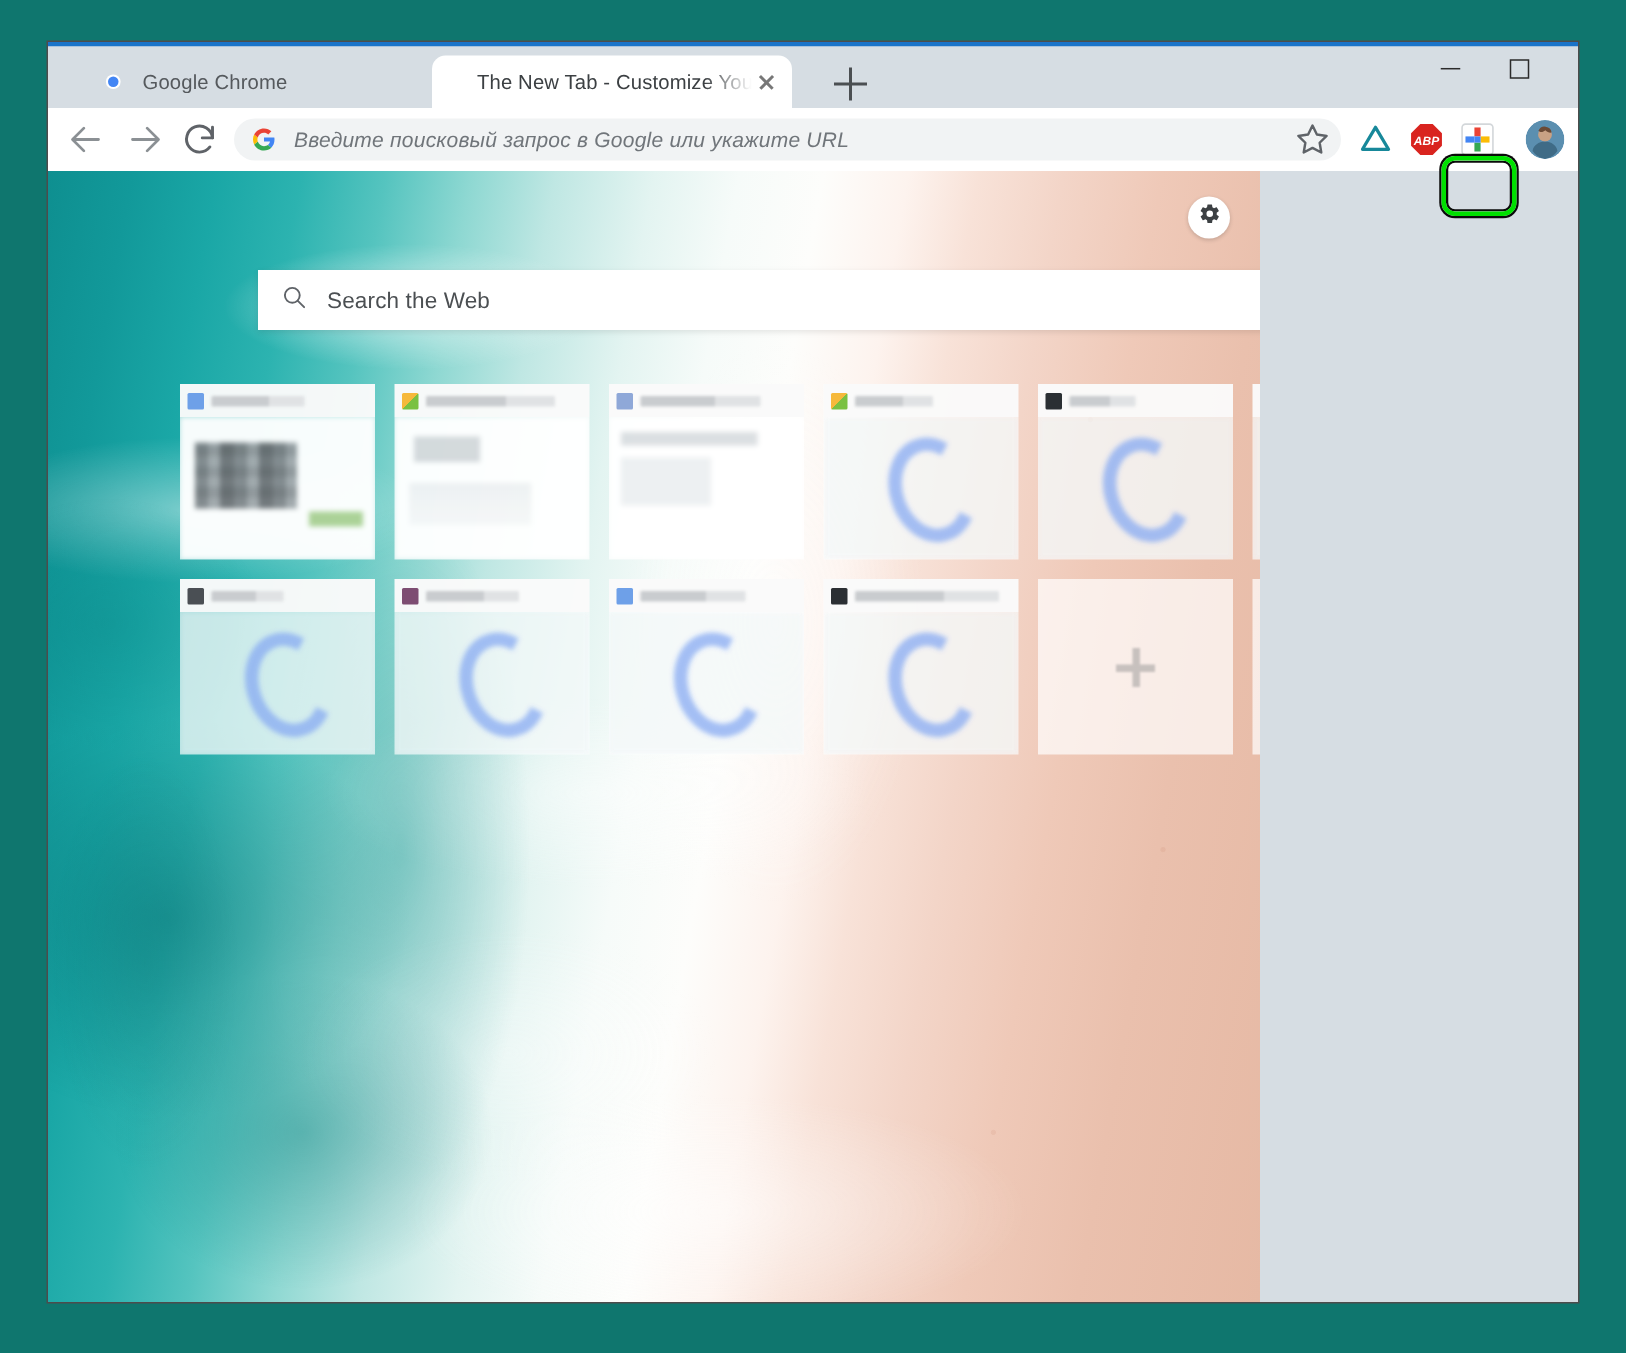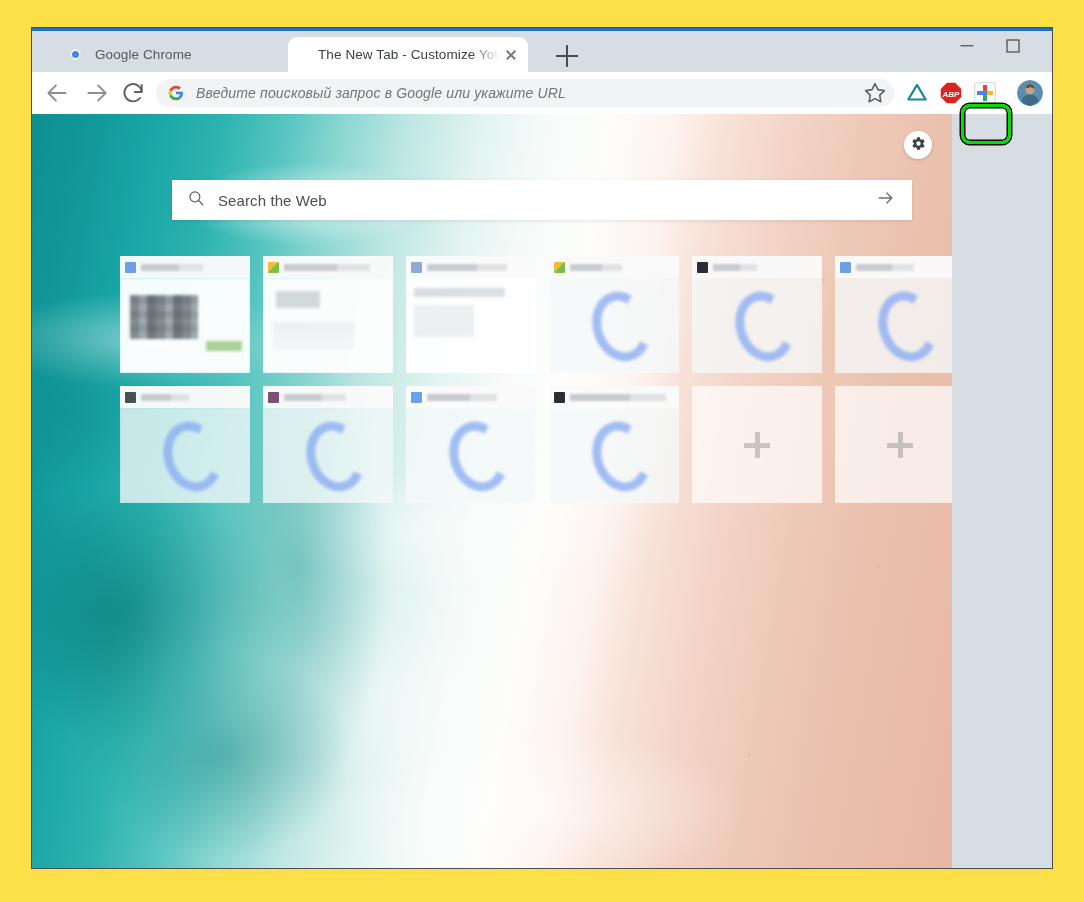--- a/index.html
+++ b/index.html
@@ -4,21 +4,21 @@
 <style>
   html,body{margin:0;padding:0;}
   body{
     width:1084px;height:902px;
     background:#000;
     font-family:"Liberation Sans", sans-serif;
     overflow:hidden;
   }
 
   
-  #frame{position:absolute;left:0;top:0;width:1084px;height:902px;background:#fde047;}
+  #frame{position:absolute;left:0;top:0;width:1084px;height:902px;background:#0f766e;}
 
   
   #window{
     position:absolute;left:32px;top:28px;width:1020px;height:840px;
     background:#d6dde3;
     box-shadow:0 0 0 1px #4c4c4c;
     overflow:hidden;
   }
   #topaccent{position:absolute;left:0;top:0;width:100%;height:3px;background:#1a73c8;}
 
@@ -109,21 +109,21 @@
   
   #exthl{
     position:absolute;left:929px;top:76px;width:44px;height:34px;
     border:3.5px solid #00e000;border-radius:9px;
     box-shadow:0 0 0 1.5px #0a0a0a, inset 0 0 0 1.5px #0a0a0a;
     pointer-events:none;
   }
 
   
   #page{
-    position:absolute;left:0;top:86px;width:920px;height:754px;
+    position:absolute;left:0;top:86px;width:808px;height:754px;
     overflow:hidden;
   }
   
   #bg{position:absolute;inset:0;
     background:
       
       radial-gradient(circle at 86% 22%, rgba(205,140,115,.20) 0 1.5px, transparent 2px),
       radial-gradient(circle at 92% 60%, rgba(205,140,115,.18) 0 1.5px, transparent 2px),
       radial-gradient(circle at 78% 85%, rgba(205,140,115,.16) 0 1.5px, transparent 2px),
       linear-gradient(100deg,

